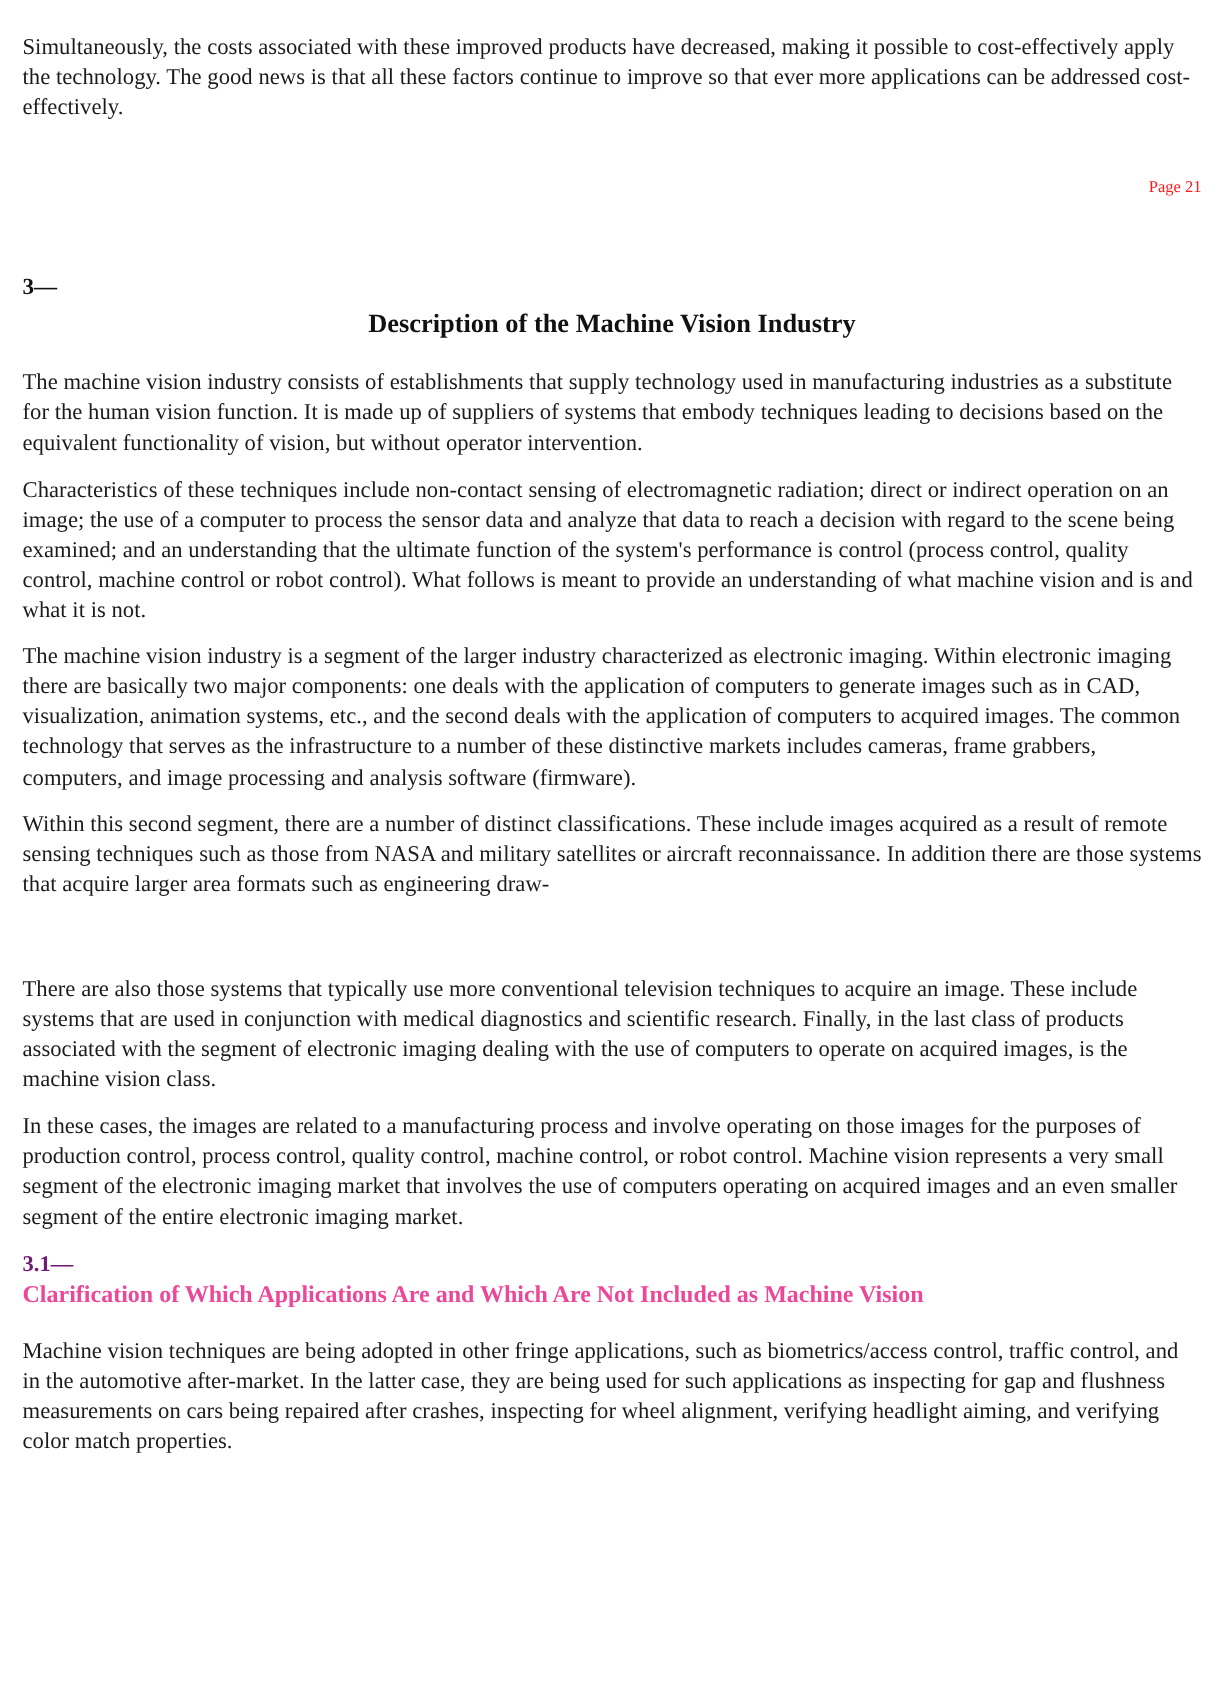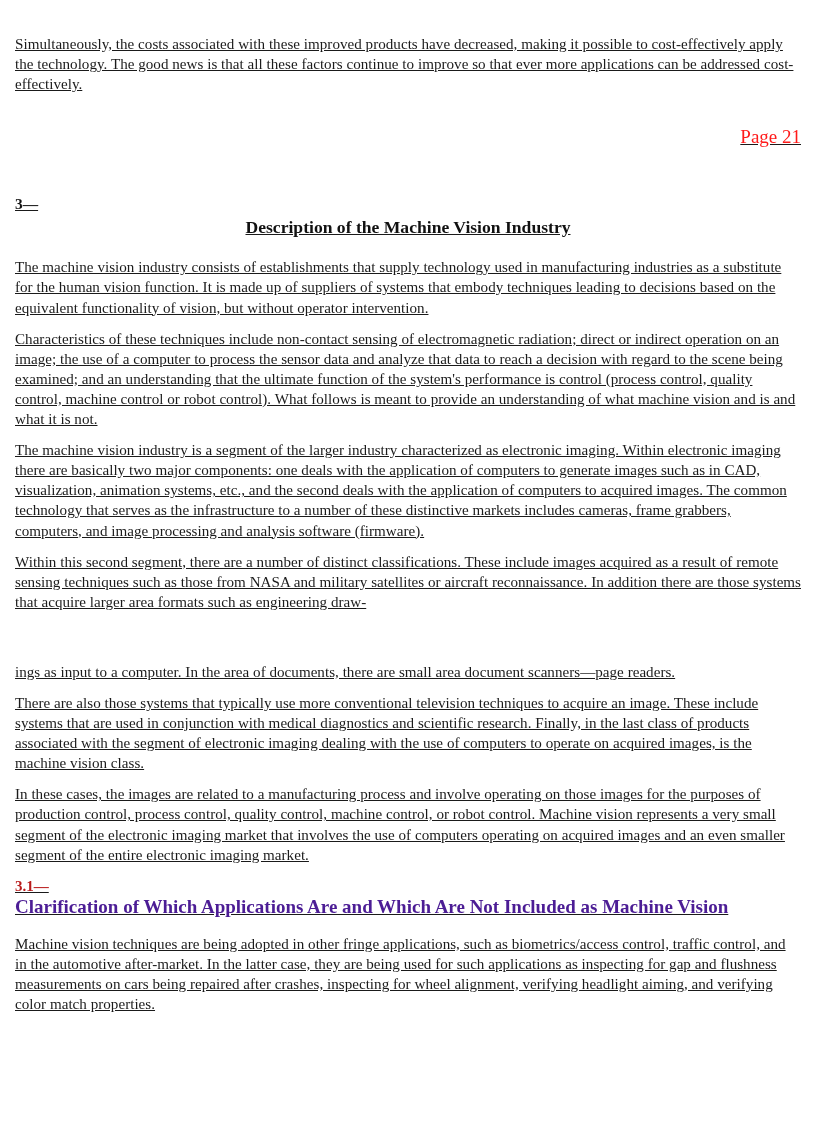--- a/index.html
+++ b/index.html
@@ -16,36 +16,35 @@
     position: relative;
     width: 816px;
     height: 1123px;
     background: #ffffff;
     box-sizing: border-box;
     overflow: hidden;
   }
   .content {
     position: absolute;
     left: 15px;
-    top: 34px;
+    top: 22px;
     width: 786px;
-    text-decoration: underline;
   }
   p.para {
     margin: 0 0 11px 0;
     font-size: 15.1px;
     line-height: 20.1px;
     text-align: left;
     color: #1b1b1b;
     letter-spacing: 0.02px;
   }
   .pagemark {
     text-align: right;
     color: #ff1a1a;
-    font-size: 19px;
+    font-size: 11px;
     line-height: 20.1px;
     font-family: "Liberation Serif", "DejaVu Serif", serif;
   }
   .spacer-page21-before { height: 22px; }
   .spacer-page21-after  { height: 47px; }
   .spacer-page22-before { height: 20px; }
   .spacer-page22-after  { height: 19px; }
   h1.chapter-num {
     margin: 0;
     font-size: 15.4px;
@@ -61,29 +60,29 @@
     font-weight: bold;
     color: #111111;
     font-family: "Liberation Serif", "DejaVu Serif", serif;
     text-align: center;
   }
   h2.section-num {
     margin: 6px 0 0 0;
     font-size: 15.0px;
     line-height: 20px;
     font-weight: bold;
-    color: #b91c1c;
+    color: #701a75;
     font-family: "Liberation Serif", "DejaVu Serif", serif;
   }
   h2.section-title {
     margin: 0 0 16px 0;
-    font-size: 19px;
+    font-size: 16px;
     line-height: 22px;
     font-weight: bold;
-    color: #4c1d95;
+    color: #ec4899;
     font-family: "Liberation Serif", "DejaVu Serif", serif;
   }
 </style>
 </head>
 <body>
 
 <div class="page">
   <div class="content">
 
     <p class="para">Simultaneously, the costs associated with these improved products have decreased, making it possible to cost-effectively apply the technology. The good news is that all these factors continue to improve so that ever more applications can be addressed cost-effectively.</p>
@@ -104,21 +103,20 @@
 
     <p class="para">The machine vision industry is a segment of the larger industry characterized as electronic imaging. Within electronic imaging there are basically two major components: one deals with the application of computers to generate images such as in CAD, visualization, animation systems, etc., and the second deals with the application of computers to acquired images. The common technology that serves as the infrastructure to a number of these distinctive markets includes cameras, frame grabbers, computers, and image processing and analysis software (firmware).</p>
 
     <p class="para">Within this second segment, there are a number of distinct classifications. These include images acquired as a result of remote sensing techniques such as those from NASA and military satellites or aircraft reconnaissance. In addition there are those systems that acquire larger area formats such as engineering draw-</p>
 
     <div class="spacer-page22-before"></div>
 
 
     <div class="spacer-page22-after"></div>
 
-    <p class="para">ings as input to a computer. In the area of documents, there are small area document scanners—page readers.</p>
 
     <p class="para">There are also those systems that typically use more conventional television techniques to acquire an image. These include systems that are used in conjunction with medical diagnostics and scientific research. Finally, in the last class of products associated with the segment of electronic imaging dealing with the use of computers to operate on acquired images, is the machine vision class.</p>
 
     <p class="para">In these cases, the images are related to a manufacturing process and involve operating on those images for the purposes of production control, process control, quality control, machine control, or robot control. Machine vision represents a very small segment of the electronic imaging market that involves the use of computers operating on acquired images and an even smaller segment of the entire electronic imaging market.</p>
 
     <h2 class="section-num">3.1—</h2>
 
     <h2 class="section-title">Clarification of Which Applications Are and Which Are Not Included as Machine Vision</h2>
 
     <p class="para">Machine vision techniques are being adopted in other fringe applications, such as biometrics/access control, traffic control, and in the automotive after-market. In the latter case, they are being used for such applications as inspecting for gap and flushness measurements on cars being repaired after crashes, inspecting for wheel alignment, verifying headlight aiming, and verifying color match properties.</p>

